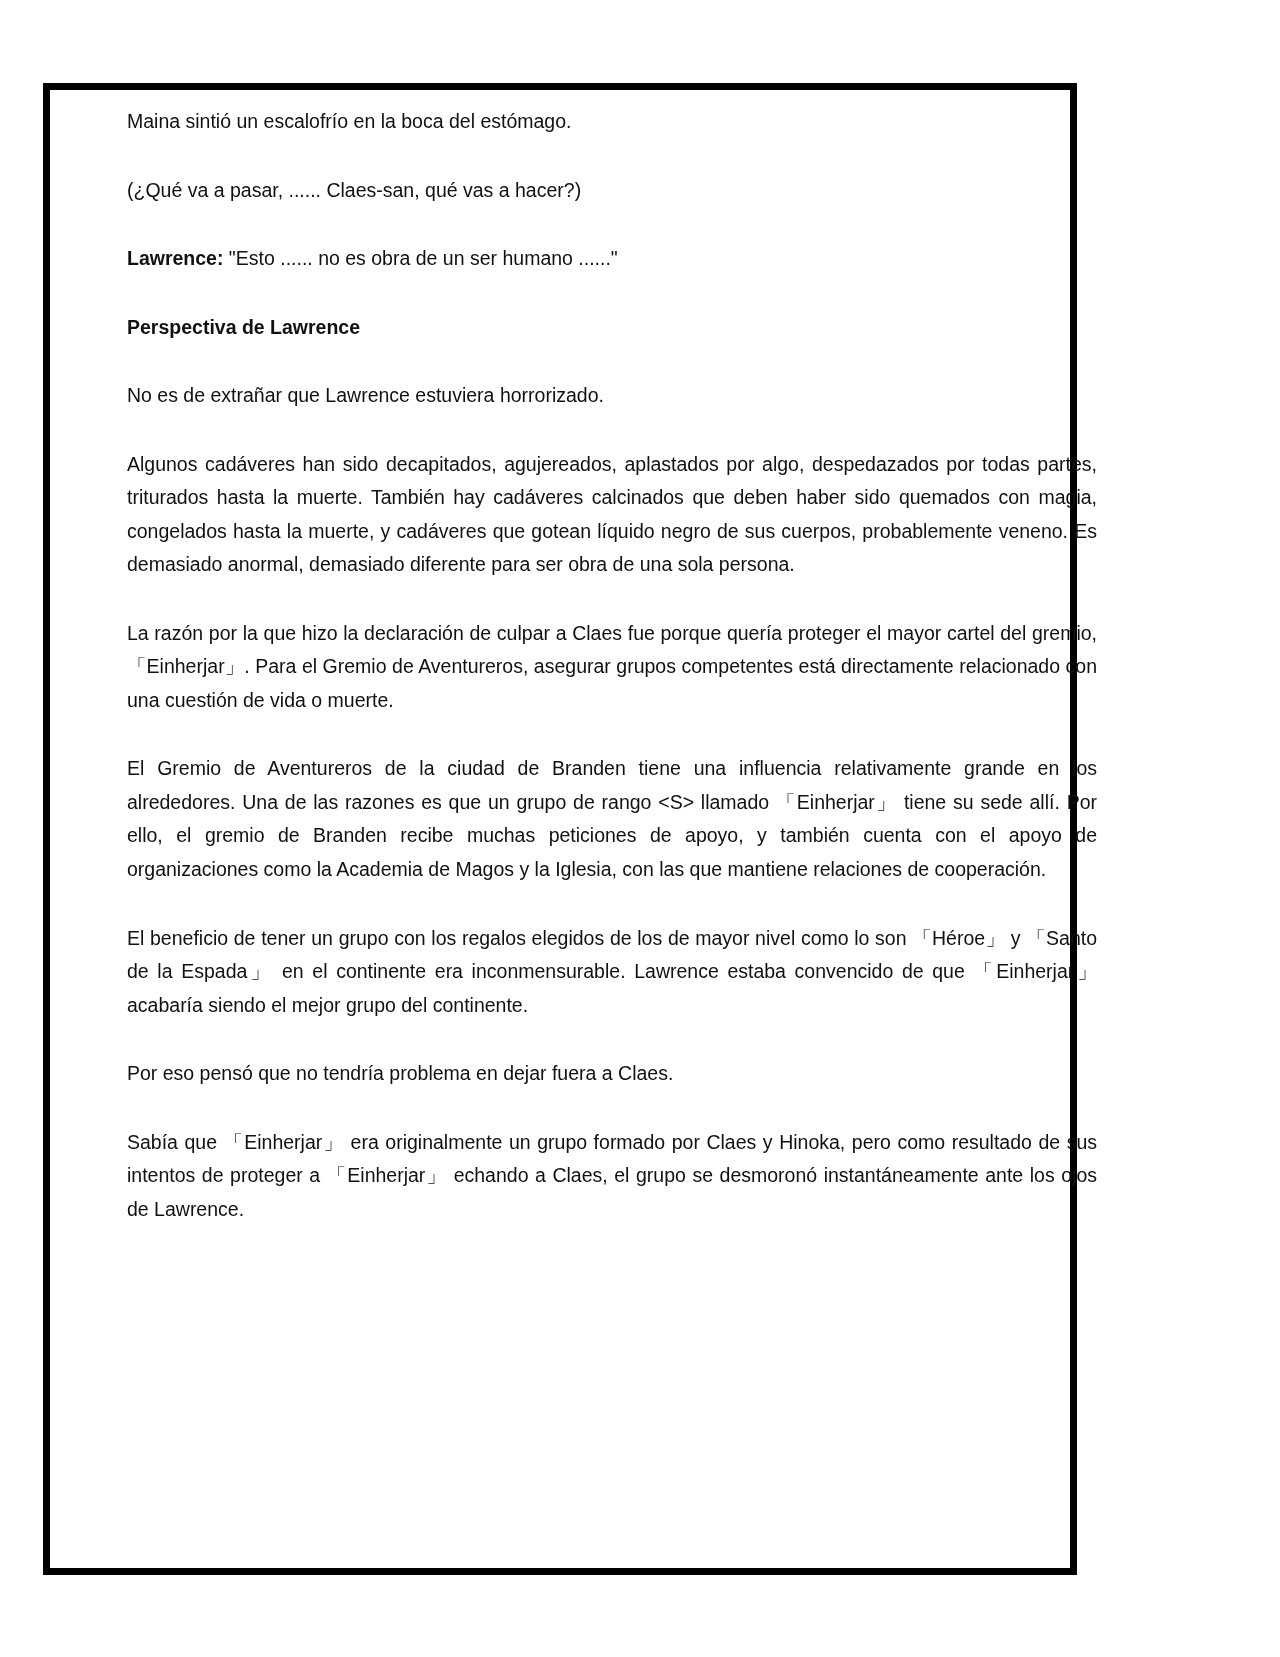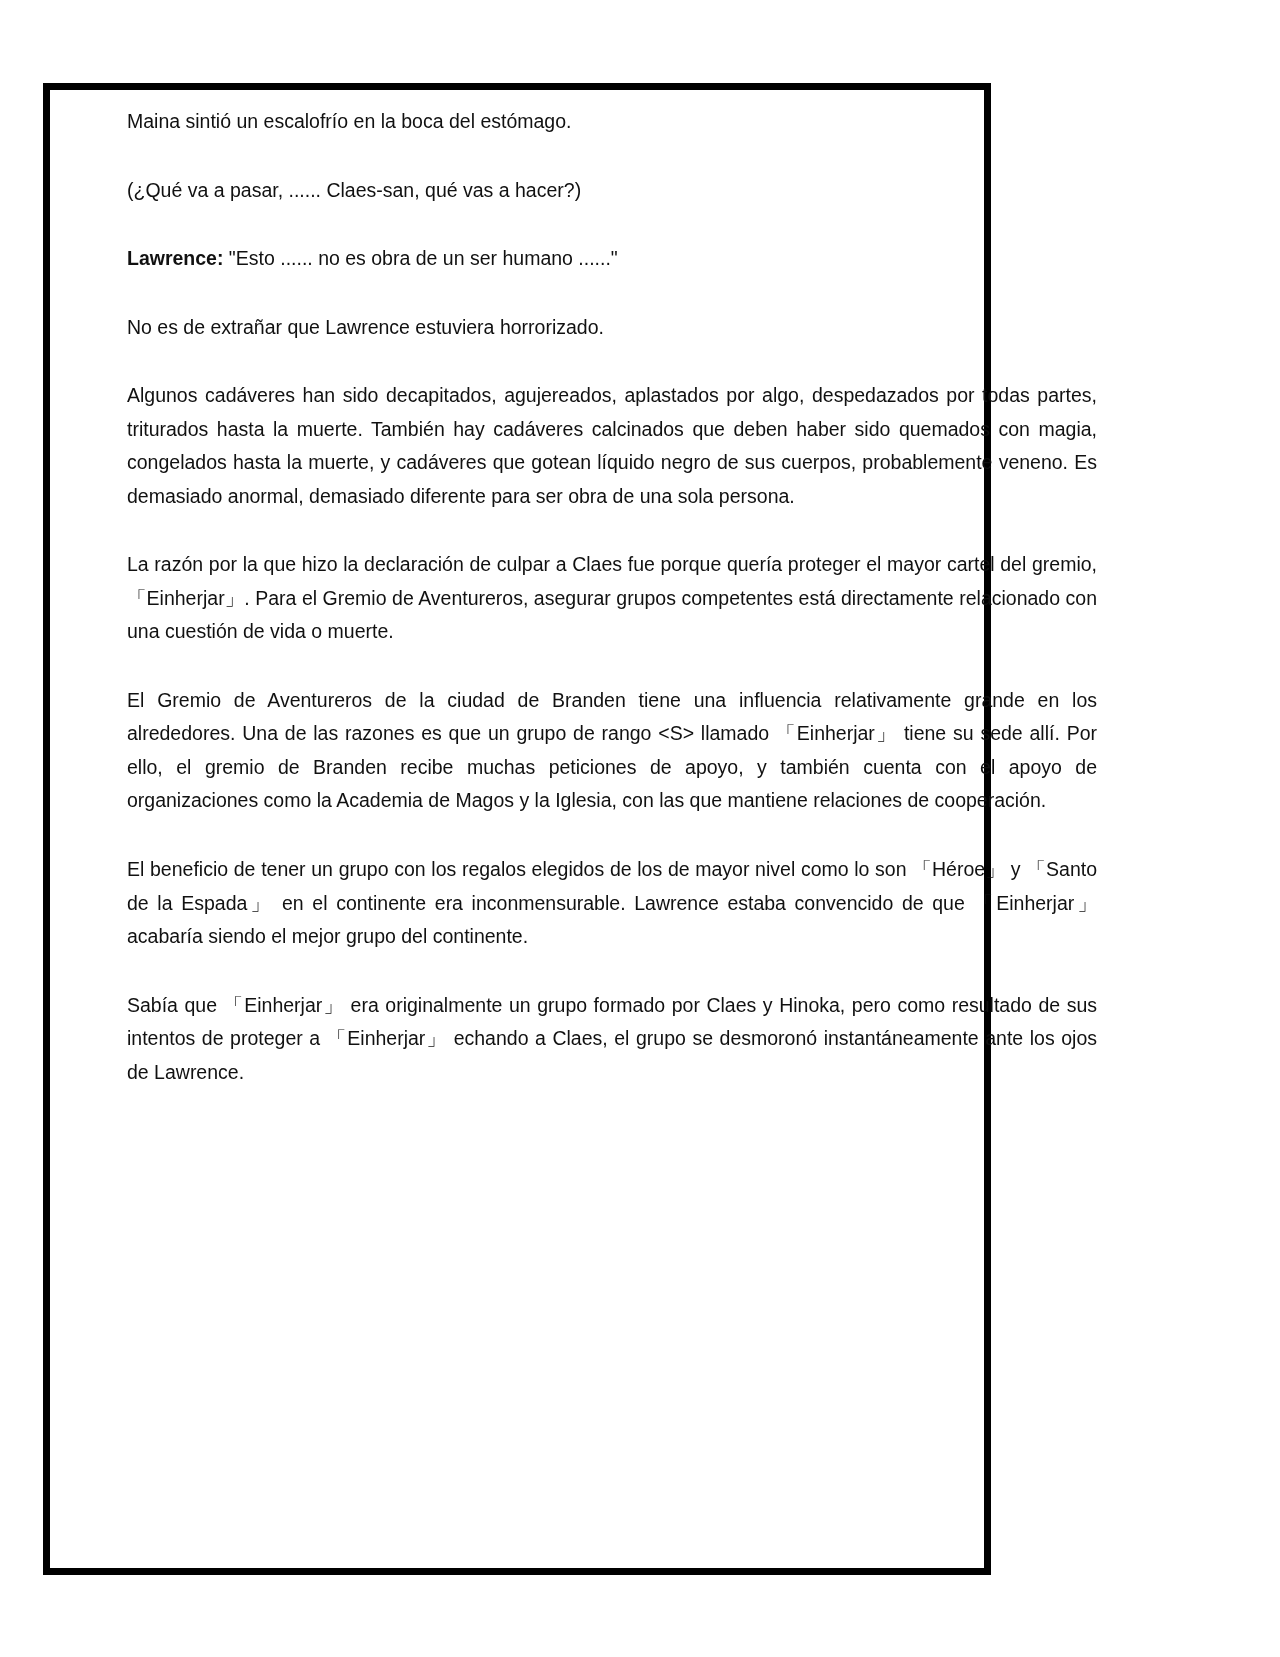--- a/index.html
+++ b/index.html
@@ -18,21 +18,21 @@
     position: relative;
     width: 1280px;
     height: 1657px;
     background: #ffffff;
     box-sizing: border-box;
   }
   #frame {
     position: absolute;
     left: 43px;
     top: 83px;
-    width: 948px;
+    width: 1034px;
     height: 1492px;
     border: 7px solid #000000;
     background: #ffffff;
     box-sizing: border-box;
     text-decoration: underline;
   }
   #doc-body {
     position: absolute;
     left: 77px;
     top: 15px;
@@ -60,21 +60,23 @@
 </style>
 </head>
 <body>
 
 <div id="page">
   <div id="frame" style="border-color: rgb(0, 0, 0); background: rgb(255, 255, 255); color: rgb(17, 17, 17);">
     <div id="doc-body">
         <p class="para"><span>Maina sintió un escalofrío en la boca del estómago.</span></p>
         <p class="para"><span>(¿Qué va a pasar, ...... Claes-san, qué vas a hacer?)</span></p>
         <p class="para"><span class="b">Lawrence:</span><span> "Esto ...... no es obra de un ser humano ......"</span></p>
+        <p class="para heading"><span class="b">Perspectiva de Lawrence</span></p>
         <p class="para"><span>No es de extrañar que Lawrence estuviera horrorizado.</span></p>
         <p class="para"><span>Algunos cadáveres han sido decapitados, agujereados, aplastados por algo, despedazados por todas partes, triturados hasta la muerte. También hay cadáveres calcinados que deben haber sido quemados con magia, congelados hasta la muerte, y cadáveres que gotean líquido negro de sus cuerpos, probablemente veneno. Es demasiado anormal, demasiado diferente para ser obra de una sola persona.</span></p>
         <p class="para"><span>La razón por la que hizo la declaración de culpar a Claes fue porque quería proteger el mayor cartel del gremio, 「Einherjar」. Para el Gremio de Aventureros, asegurar grupos competentes está directamente relacionado con una cuestión de vida o muerte.</span></p>
         <p class="para"><span>El Gremio de Aventureros de la ciudad de Branden tiene una influencia relativamente grande en los alrededores. Una de las razones es que un grupo de rango &lt;S&gt; llamado 「Einherjar」 tiene su sede allí. Por ello, el gremio de Branden recibe muchas peticiones de apoyo, y también cuenta con el apoyo de organizaciones como la Academia de Magos y la Iglesia, con las que mantiene relaciones de cooperación.</span></p>
         <p class="para"><span>El beneficio de tener un grupo con los regalos elegidos de los de mayor nivel como lo son 「Héroe」 y 「Santo de la Espada」 en el continente era inconmensurable. Lawrence estaba convencido de que 「Einherjar」 acabaría siendo el mejor grupo del continente.</span></p>
+        <p class="para"><span>Por eso pensó que no tendría problema en dejar fuera a Claes.</span></p>
         <p class="para"><span>Sabía que 「Einherjar」 era originalmente un grupo formado por Claes y Hinoka, pero como resultado de sus intentos de proteger a 「Einherjar」 echando a Claes, el grupo se desmoronó instantáneamente ante los ojos de Lawrence.</span></p>
       </div>
   </div>
 </div>
 
 </body></html>

